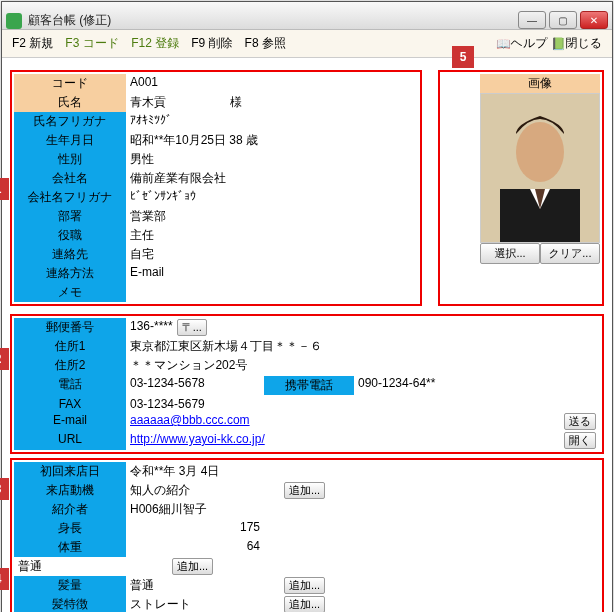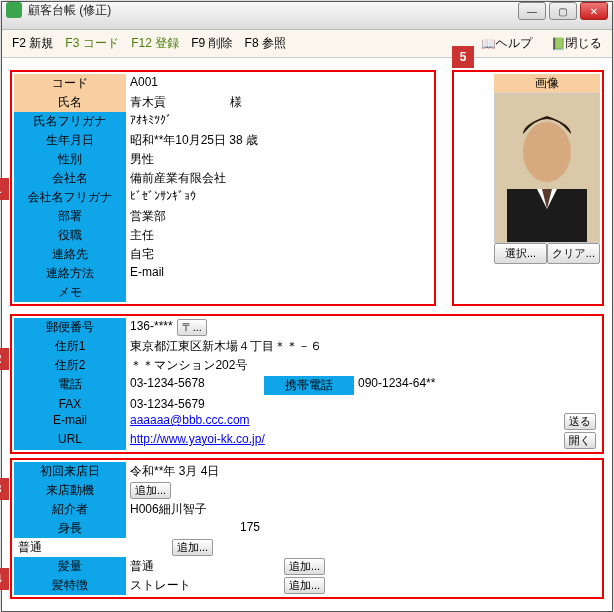--- a/index.html
+++ b/index.html
@@ -1,43 +1,43 @@
 <!DOCTYPE html>
 <html><head>
 <meta charset="utf-8">
 <style>
 * { box-sizing: border-box; margin: 0; padding: 0; }
 body { font-family: "MS PGothic", sans-serif; font-size: 12px; background: #fff; }
 .window { width: 612px; border: 1px solid #555; background: linear-gradient(to bottom, #f6f6f6, #e2e2e2); box-shadow: 0 0 6px rgba(0,0,0,.3); margin: 1px; }
-.titlebar { height: 28px; display: flex; align-items: flex-start; padding: 0 4px; background: linear-gradient(to bottom, #f9f9f9, #dcdcdc); border-bottom: 1px solid #bbb; }
+.titlebar { height: 28px; display: flex; align-items: flex-end; padding: 0 4px; background: linear-gradient(to bottom, #f9f9f9, #dcdcdc); border-bottom: 1px solid #bbb; }
 .titlebar .icon { width: 16px; height: 16px; background: #3aa54d; border-radius: 3px; margin-right: 6px; position: relative; }
 .title-text { font-size: 12px; color: #222; }
 .win-btns { margin-left: auto; display: flex; gap: 3px; }
 .win-btn { width: 28px; height: 18px; border: 1px solid #888; border-radius: 3px; background: linear-gradient(#f2f2f2,#d8d8d8); display:flex;align-items:center;justify-content:center;font-size:10px;color:#333;}
 .win-btn.close{ background: linear-gradient(#e77,#c22); color:#fff; border-color:#a22;}
 .toolbar { height: 28px; display: flex; align-items: center; padding: 0 10px; background: #faf6ed; border-bottom: 1px solid #ccc; }
 .tb-item { margin-right: 12px; color: #000; }
 .tb-item.disabled { color: #4d7c0f; }
-.tb-right { margin-left: auto; display:flex; align-items:center; gap:19px;}
+.tb-right { margin-left: auto; display:flex; align-items:center; gap:4px;}
 .tb-icon { width:14px; height:14px; display:inline-block; vertical-align:middle; }
 .client { padding: 8px; background: #fff; position: relative; }
 
 .group { border: 2px solid #e00; margin: 4px 0; padding: 2px; position:relative; }
 .row { display:flex; font-size:12px; }
 .lab { width: 112px; text-align:center; padding: 1px 4px; }
 .lab.highlight, .hdr { background: #f7cfa0; }
 .lab.sub { background: #0ea5e9; }
 .val { flex:1; padding: 1px 4px; display:flex; gap:4px; }
 .val span { white-space: nowrap; }
 .btn-sm { border:1px solid #999; background:linear-gradient(#fff,#ddd); padding:0 4px; font-size:11px; border-radius:2px; }
 a.link { color:#00f; text-decoration:underline; }
 
 .topflex { display:flex; gap:16px; }
 .topleft { flex:1; }
-.imgpanel { width:152px;padding-left:40px; }
+.imgpanel { width:166px;padding-left:40px; }
 .img-hdr { text-align:center; background:#f7cfa0; padding:1px 0; }
 .img-body { height:150px; border:1px solid #ccc; background:#f4f0e8; display:flex; align-items:center; justify-content:center; }
 .portrait { width:120px; height:148px; background:#e8dec8; display:flex; flex-direction:column; align-items:center; justify-content:flex-end; overflow:hidden; }
 .img-btns { display:flex; }
 .img-btns .btn-sm{ flex:1; text-align:center; padding:2px 0;}
 .num-marker { position:absolute; width:22px; height:22px; background:#c33; color:#fff; display:flex; align-items:center; justify-content:center; font-weight:bold; font-size:12px; }
 
 svg.person{width:120px;height:148px;}
 </style>
 </head>
@@ -225,36 +225,43 @@
     <div class="group">
       <div class="row">
           <div class="lab sub">初回来店日</div>
           <div class="val">
             <span>令和**年 3月 4日</span>
           </div>
         </div>
       <div class="row">
           <div class="lab sub">来店動機</div>
           <div class="val">
+            <span style="width:150px">知人の紹介</span>
             <span class="btn-sm">追加...</span>
           </div>
         </div>
       <div class="row">
           <div class="lab sub">紹介者</div>
           <div class="val">
             <span>H006細川智子</span>
           </div>
         </div>
       <div class="row">
           <div class="lab sub">身長</div>
           <div class="val">
             <span style="width:130px;text-align:right;display:inline-block">175</span>
           </div>
         </div>
       <div class="row">
+          <div class="lab sub">体重</div>
+          <div class="val">
+            <span style="width:130px;text-align:right;display:inline-block">64</span>
+          </div>
+        </div>
+      <div class="row">
           <div class="val">
             <span style="width:150px">普通</span>
             <span class="btn-sm">追加...</span>
           </div>
         </div>
       <div class="row">
           <div class="lab sub">髪量</div>
           <div class="val">
             <span style="width:150px">普通</span>
             <span class="btn-sm">追加...</span>

